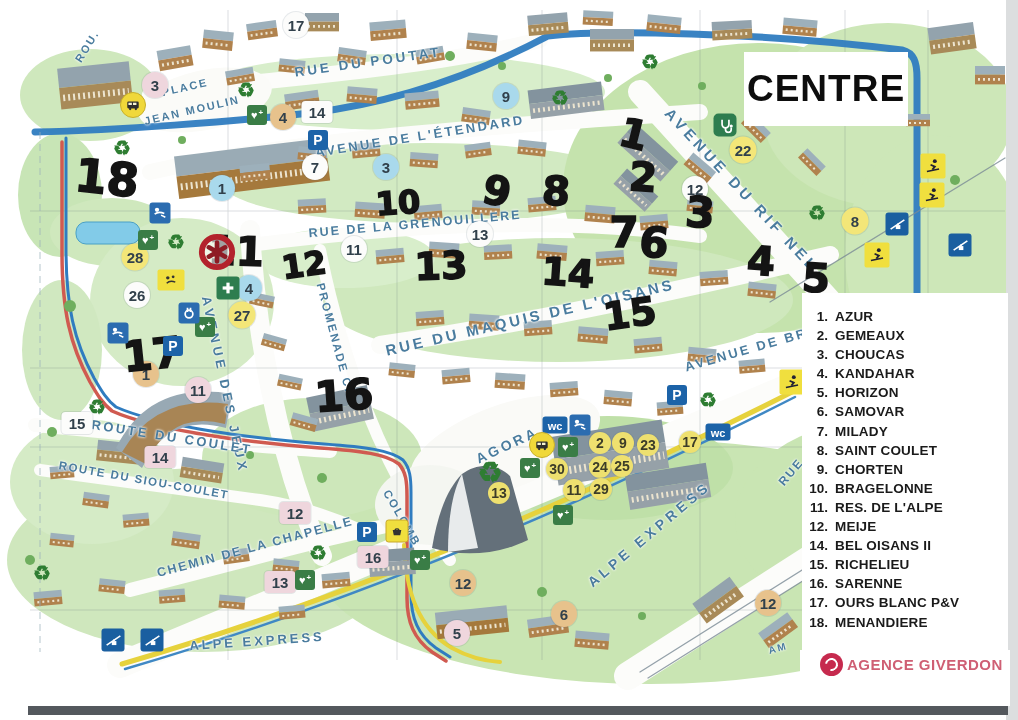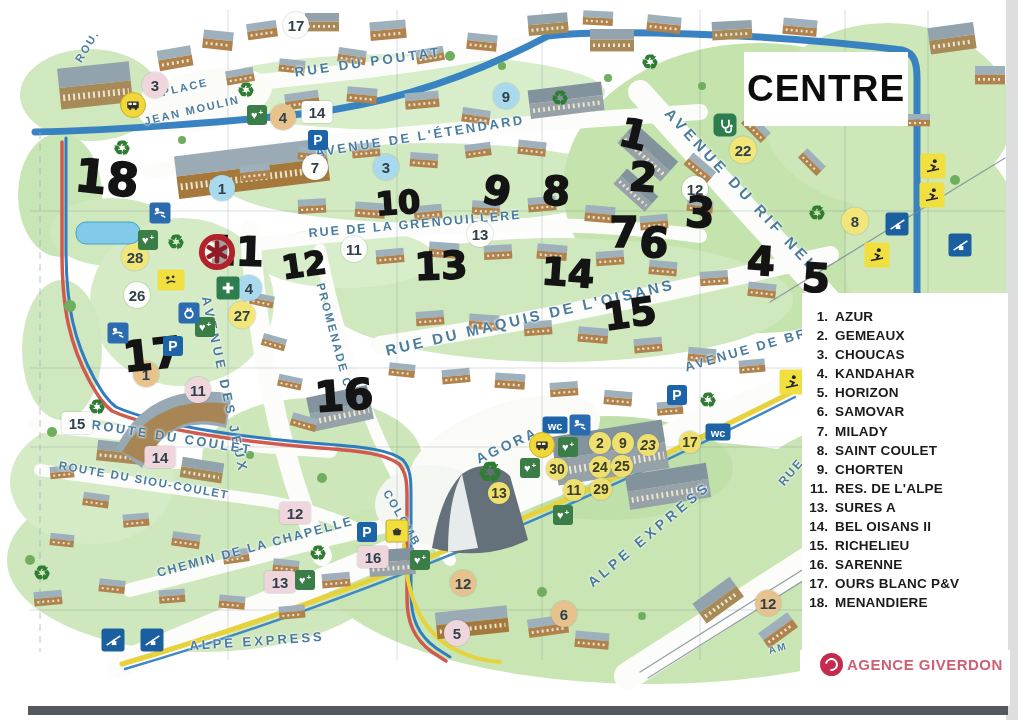--- a/index.html
+++ b/index.html
@@ -715,21 +715,21 @@
       <span class="mk mk-tc" style="left: 146px; top: 374px; transform: translate(-50%, -50%) rotate(0deg);">1</span>
       <span class="mk mk-tc" style="left: 463px; top: 583px; transform: translate(-50%, -50%) rotate(0deg);">12</span>
       <span class="mk mk-tc" style="left: 564px; top: 614px; transform: translate(-50%, -50%) rotate(0deg);">6</span>
       <span class="mk mk-tc" style="left: 768px; top: 603px; transform: translate(-50%, -50%) rotate(0deg);">12</span>
       <span class="mk mk-yc" style="left: 743px; top: 150px; transform: translate(-50%, -50%) rotate(0deg);">22</span>
       <span class="mk mk-yc" style="left: 855px; top: 221px; transform: translate(-50%, -50%) rotate(0deg);">8</span>
       <span class="mk mk-yc" style="left: 135px; top: 212px; transform: translate(-50%, -50%) rotate(0deg); margin-top: 45px;">28</span>
       <span class="mk mk-yc" style="left: 242px; top: 315px; transform: translate(-50%, -50%) rotate(0deg);">27</span>
       <span class="mk mk-ys" style="left: 600px; top: 443px; transform: translate(-50%, -50%) rotate(0deg);">2</span>
       <span class="mk mk-ys" style="left: 623px; top: 443px; transform: translate(-50%, -50%) rotate(0deg);">9</span>
-      <span class="mk mk-ys" style="left: 648px; top: 445px; transform: translate(-50%, -50%) rotate(0deg); font-style: italic;">23</span>
+      <span class="mk mk-ys" style="left: 648px; top: 445px; transform: translate(-50%, -50%) rotate(0deg);">23</span>
       <span class="mk mk-ys" style="left: 690px; top: 442px; transform: translate(-50%, -50%) rotate(0deg);">17</span>
       <span class="mk mk-ys" style="left: 557px; top: 469px; transform: translate(-50%, -50%) rotate(0deg);">30</span>
       <span class="mk mk-ys" style="left: 600px; top: 467px; transform: translate(-50%, -50%) rotate(0deg);">24</span>
       <span class="mk mk-ys" style="left: 622px; top: 466px; transform: translate(-50%, -50%) rotate(0deg);">25</span>
       <span class="mk mk-ys" style="left: 574px; top: 490px; transform: translate(-50%, -50%) rotate(0deg);">11</span>
       <span class="mk mk-ys" style="left: 601px; top: 489px; transform: translate(-50%, -50%) rotate(0deg);">29</span>
       <span class="mk mk-ys" style="left: 499px; top: 493px; transform: translate(-50%, -50%) rotate(0deg);">13</span>
       <span class="mk mk-wb" style="left: 317px; top: 112px; transform: translate(-50%, -50%) rotate(0deg);">14</span>
       <span class="mk mk-wb" style="left: 77px; top: 423px; transform: translate(-50%, -50%) rotate(0deg);">15</span>
       <span class="mk mk-pb" style="left: 160px; top: 457px; transform: translate(-50%, -50%) rotate(0deg);">14</span>
@@ -951,26 +951,30 @@
         </div>
         <div class="lrow">
           <span class="lnum">8.</span>
           <span class="lname">SAINT COULET</span>
         </div>
         <div class="lrow">
           <span class="lnum">9.</span>
           <span class="lname">CHORTEN</span>
         </div>
         <div class="lrow">
+          <span class="lnum">10.</span>
+          <span class="lname">BRAGELONNE</span>
+        </div>
+        <div class="lrow">
           <span class="lnum">11.</span>
           <span class="lname">RES. DE L'ALPE</span>
         </div>
         <div class="lrow">
-          <span class="lnum">13.</span>
-          <span class="lname">SURES A</span>
+          <span class="lnum">12.</span>
+          <span class="lname">MEIJE</span>
         </div>
         <div class="lrow">
           <span class="lnum">14.</span>
           <span class="lname">BEL OISANS II</span>
         </div>
         <div class="lrow">
           <span class="lnum">15.</span>
           <span class="lname">RICHELIEU</span>
         </div>
         <div class="lrow">

